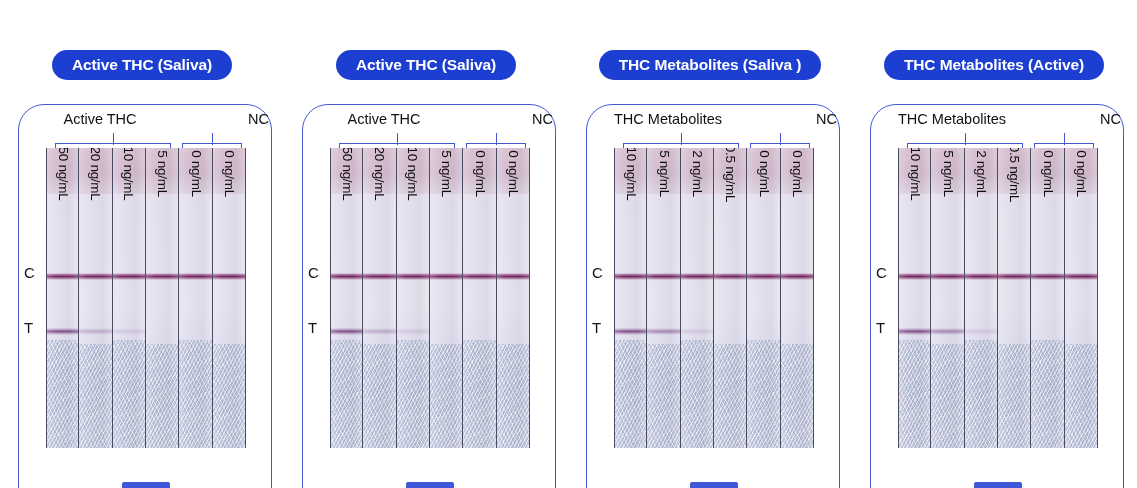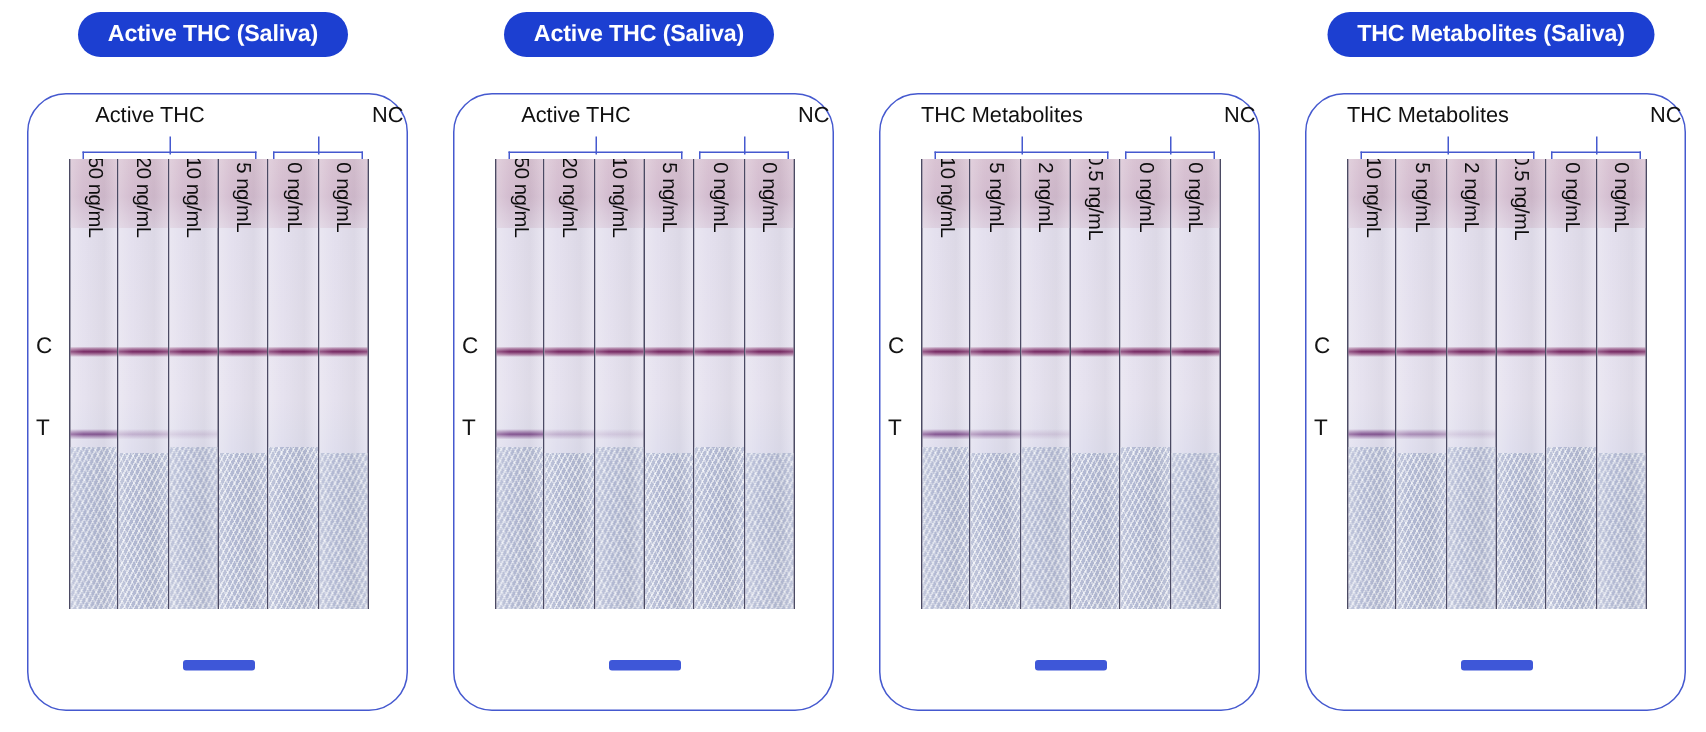--- a/index.html
+++ b/index.html
@@ -21,20 +21,21 @@
     display: flex;
     flex-direction: row;
     align-items: flex-start;
   }
 
   .panel {
     position: relative;
     width: 284px;
     height: 420px;
     box-sizing: border-box;
+    margin-top: 42px;
   }
 
   
   .title-pill-wrap {
     position: absolute;
     top: 8px;
     left: 0;
     width: 284px;
     display: flex;
     justify-content: center;
@@ -405,20 +406,23 @@
           </div>
         </div>
         <div class="ct-label" style="top: 159px;">C</div>
         <div class="ct-label" style="top: 214px;">T</div>
         <div class="scalebar">
           <i></i>
         </div>
       </div>
     </div>
     <div class="panel">
+      <div class="title-pill-wrap">
+        <div class="title-pill">THC Metabolites (Saliva )</div>
+      </div>
       <div class="card">
         <div class="grouprow">
           <div class="grouplabel analyte">THC Metabolites</div>
           <div class="grouplabel nc">NC</div>
           <div class="bracket analyte"></div>
           <div class="bracket-stem analyte"></div>
           <div class="bracket nc"></div>
           <div class="bracket-stem nc"></div>
         </div>
         <div class="strips">
@@ -485,21 +489,21 @@
         </div>
         <div class="ct-label" style="top: 159px;">C</div>
         <div class="ct-label" style="top: 214px;">T</div>
         <div class="scalebar">
           <i></i>
         </div>
       </div>
     </div>
     <div class="panel">
       <div class="title-pill-wrap">
-        <div class="title-pill">THC Metabolites (Saliva)</div>
+        <div class="title-pill">THC Metabolites (Active)</div>
       </div>
       <div class="card">
         <div class="grouprow">
           <div class="grouplabel analyte">THC Metabolites</div>
           <div class="grouplabel nc">NC</div>
           <div class="bracket analyte"></div>
           <div class="bracket-stem analyte"></div>
           <div class="bracket nc"></div>
           <div class="bracket-stem nc"></div>
         </div>

